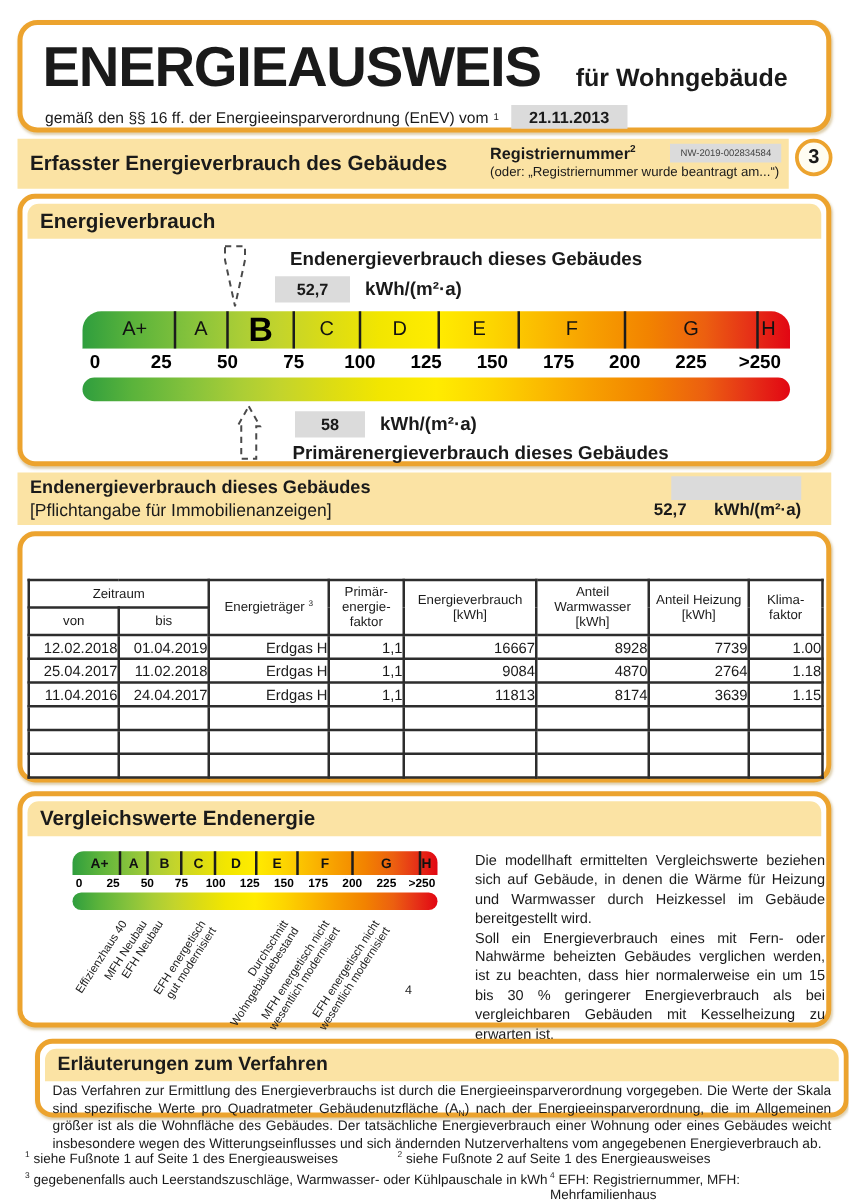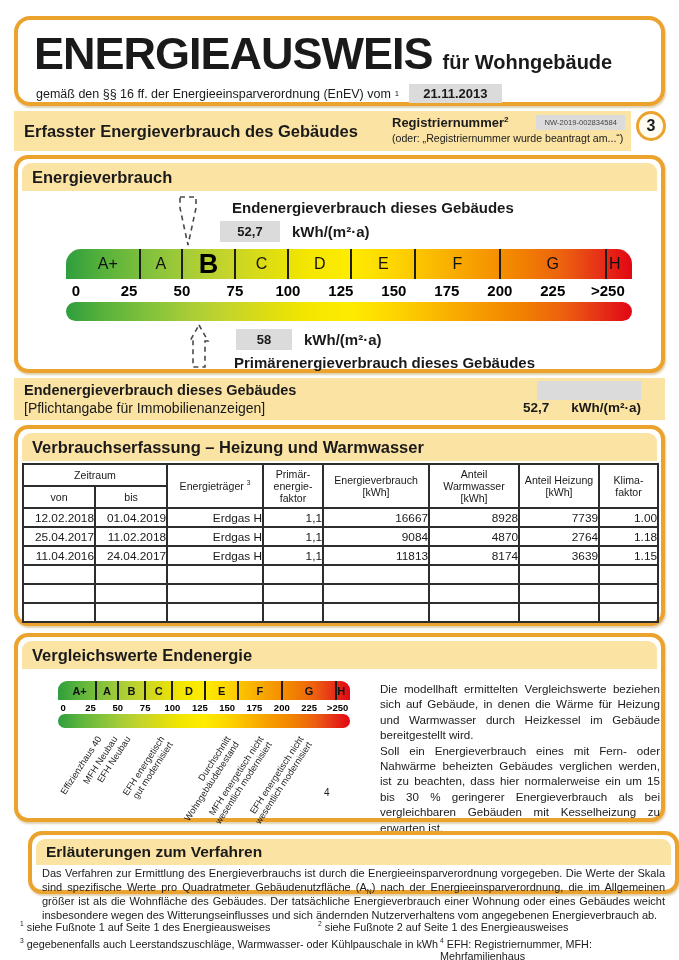--- a/index.html
+++ b/index.html
@@ -9,21 +9,21 @@
             box-shadow:1px 2px 2px rgba(160,120,30,.35);box-sizing:border-box;}
   .cream-bar{position:absolute;background:#fbe3a4;box-sizing:border-box;}
   .sec-head{position:absolute;left:4px;right:4px;top:4px;height:28px;background:#fbe3a4;
             border-radius:9px 9px 0 0;display:flex;align-items:center;padding-left:10px;
             font-weight:bold;font-size:16.5px;box-sizing:border-box;}
   .chip{background:#dbdbdb;display:inline-block;}
   sup{font-size:62%;vertical-align:super;line-height:0;}
   sub{font-size:62%;vertical-align:sub;line-height:0;}
 
   
-  .main-title{position:absolute;left:16px;top:8px;display:flex;align-items:baseline;gap:10px;justify-content:space-between;}
+  .main-title{position:absolute;left:16px;top:8px;display:flex;align-items:baseline;gap:28px;justify-content:space-between;}
   .main-title .big{font-size:45px;font-weight:bold;letter-spacing:-1px;}
   .main-title .small{font-size:20px;font-weight:bold;}
   .law-line{position:absolute;left:18px;top:64px;font-size:12.5px;display:flex;align-items:center;gap:4px;}
   .date-chip{font-weight:bold;font-size:13px;padding:2px 14px;margin-left:6px;}
 
   
   .reg-title{position:absolute;left:10px;top:0;height:40px;display:flex;align-items:center;
              font-size:16.5px;font-weight:bold;}
   .reg-right{position:absolute;left:378px;top:4px;font-size:13px;}
   .reg-num-chip{font-size:7.6px;color:#444;padding:3px 8px;margin-left:28px;vertical-align:2px;}
@@ -170,21 +170,20 @@
     <div class="endbar-title">Endenergieverbrauch dieses Gebäudes</div>
     <div class="endbar-sub">[Pflichtangabe für Immobilienanzeigen]</div>
     <div class="endbar-chip chip"></div>
     <div class="endbar-val">
       <span>52,7</span>
       <span>kWh/(m²·a)</span>
     </div>
   </div>
 
   <div class="gold-box" style="left:14px;top:425px;width:651px;height:201px;">
-    <div class="sec-head">Verbrauchserfassung – Heizung und Warmwasser</div>
     <table class="vtable" style="position:absolute;left:4px;top:34px;">
       <colgroup>
         <col style="width:72px">
           <col style="width:72px">
           <col style="width:96px">
           <col style="width:60px">
         <col style="width:106px">
           <col style="width:90px">
           <col style="width:80px">
           <col style="width:59px">

